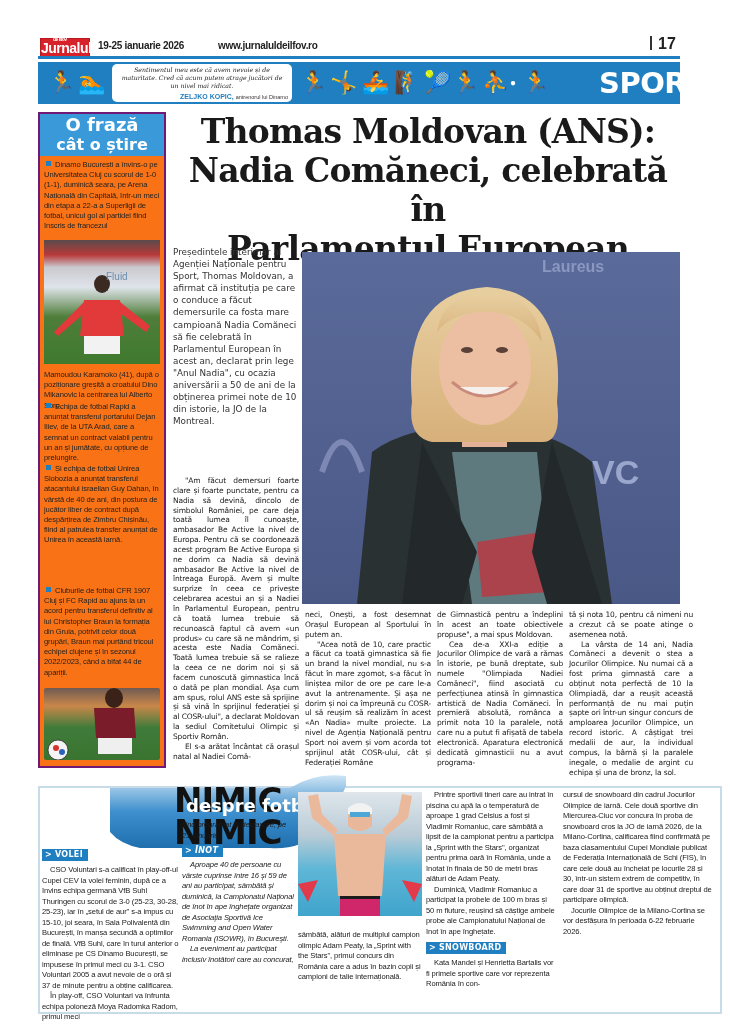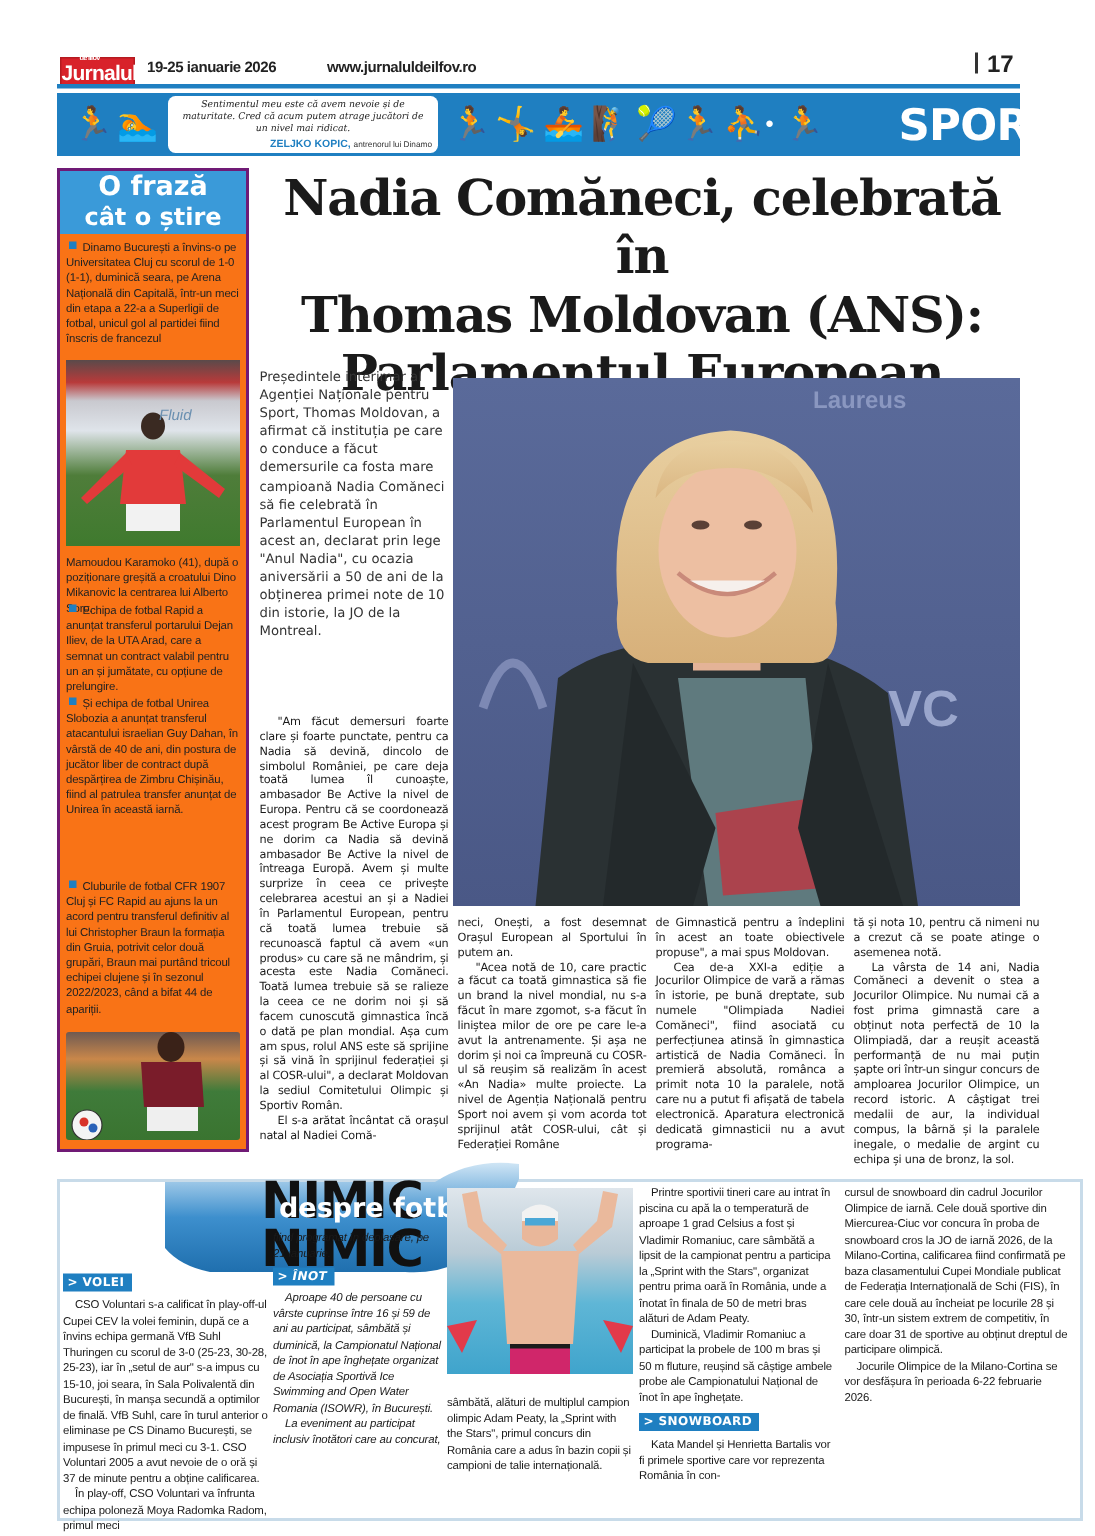--- a/index.html
+++ b/index.html
@@ -23,21 +23,21 @@
   .sport-icon { color:#fff; font-size:22px; line-height:42px; top:62px; }
   .sport-title { left:568px; top:62px; font-family:"DejaVu Sans", sans-serif; font-weight:bold; font-size:29px; line-height:42px; color:#fff; letter-spacing:-0.5px;margin-left:31px; }
 
   
   .sidebar { left:38px; top:112px; width:124px; height:652px; border:2px solid #701a75; background:#f97316; }
   .sidebar-head { position:absolute; left:0; top:0; width:124px; height:42px; background:#3a9ad9; color:#fff; text-align:center; font-weight:bold; font-family:"DejaVu Sans", sans-serif; }
   .sidebar-head .l1 { font-size:18px; line-height:21px; display:block; }
   .sidebar-head .l2 { font-size:16px; line-height:19px; display:block; }
   .sidebar-text { position:absolute; left:4px; width:116px; font-size:7.6px; line-height:10.2px; color:#222; font-family:"Liberation Sans", sans-serif; letter-spacing:-0.1px; }
   .bullet { display:inline-block; width:5px; height:5px; background:#1f7fc1; margin:0 4px 0 2px; vertical-align:1px; }
-  .photo { position:absolute; overflow:hidden;font-style:italic; }
+  .photo { position:absolute; overflow:hidden; }
 
   
   .headline { left:168px; top:112px; width:520px; text-align:center; font-family:"DejaVu Serif", serif; font-weight:bold; font-size:33px; line-height:39px; color:#1a1a1a; letter-spacing:-0.8px; }
 
   
   .lead { left:173px; top:246px; width:130px; font-family:"DejaVu Sans", sans-serif; font-size:8.8px; line-height:12.1px; color:#333; }
   .body-col { position:absolute; font-family:"DejaVu Sans", sans-serif; font-size:7.5px; line-height:9.85px; color:#1a1a1a; text-align:justify; letter-spacing:-0.15px; }
   .body-col p { margin:0; text-indent:12px; }
   .body-col p.noindent { text-indent:0; }
 
@@ -113,22 +113,22 @@
       <path d="M50 20 L90 20 L92 50 L52 50 Z" fill="#7a1c2a"></path>
       <rect x="54" y="50" width="34" height="16" fill="#efefef"></rect>
       <circle cx="14" cy="62" r="10" fill="#f4f4f4" stroke="#333" stroke-width="0.8"></circle>
       <circle cx="12" cy="60" r="3" fill="#d8332a"></circle>
       <circle cx="18" cy="64" r="3" fill="#2a62b8"></circle>
     </svg>
   </div>
 </div>
 
 <div class="abs headline">
+  <div>Thomas Moldovan (ANS):</div>
   <div>Nadia Comăneci, celebrată în</div>
-  <div>Thomas Moldovan (ANS):</div>
   <div>Parlamentul European</div>
 </div>
 
 <div class="abs lead">Președintele interimar al Agenției Naționale pentru Sport, Thomas Moldovan, a afirmat că instituția pe care o conduce a făcut demersurile ca fosta mare campioană Nadia Comăneci să fie celebrată în Parlamentul European în acest an, declarat prin lege "Anul Nadia", cu ocazia aniversării a 50 de ani de la obținerea primei note de 10 din istorie, la JO de la Montreal.</div>
 
 <div class="abs main-photo">
   <svg width="378" height="352" viewBox="0 0 378 352">
     <defs>
       <linearGradient id="bg" x1="0" y1="0" x2="0" y2="1">
         <stop offset="0" stop-color="#5a6a9a"></stop>

